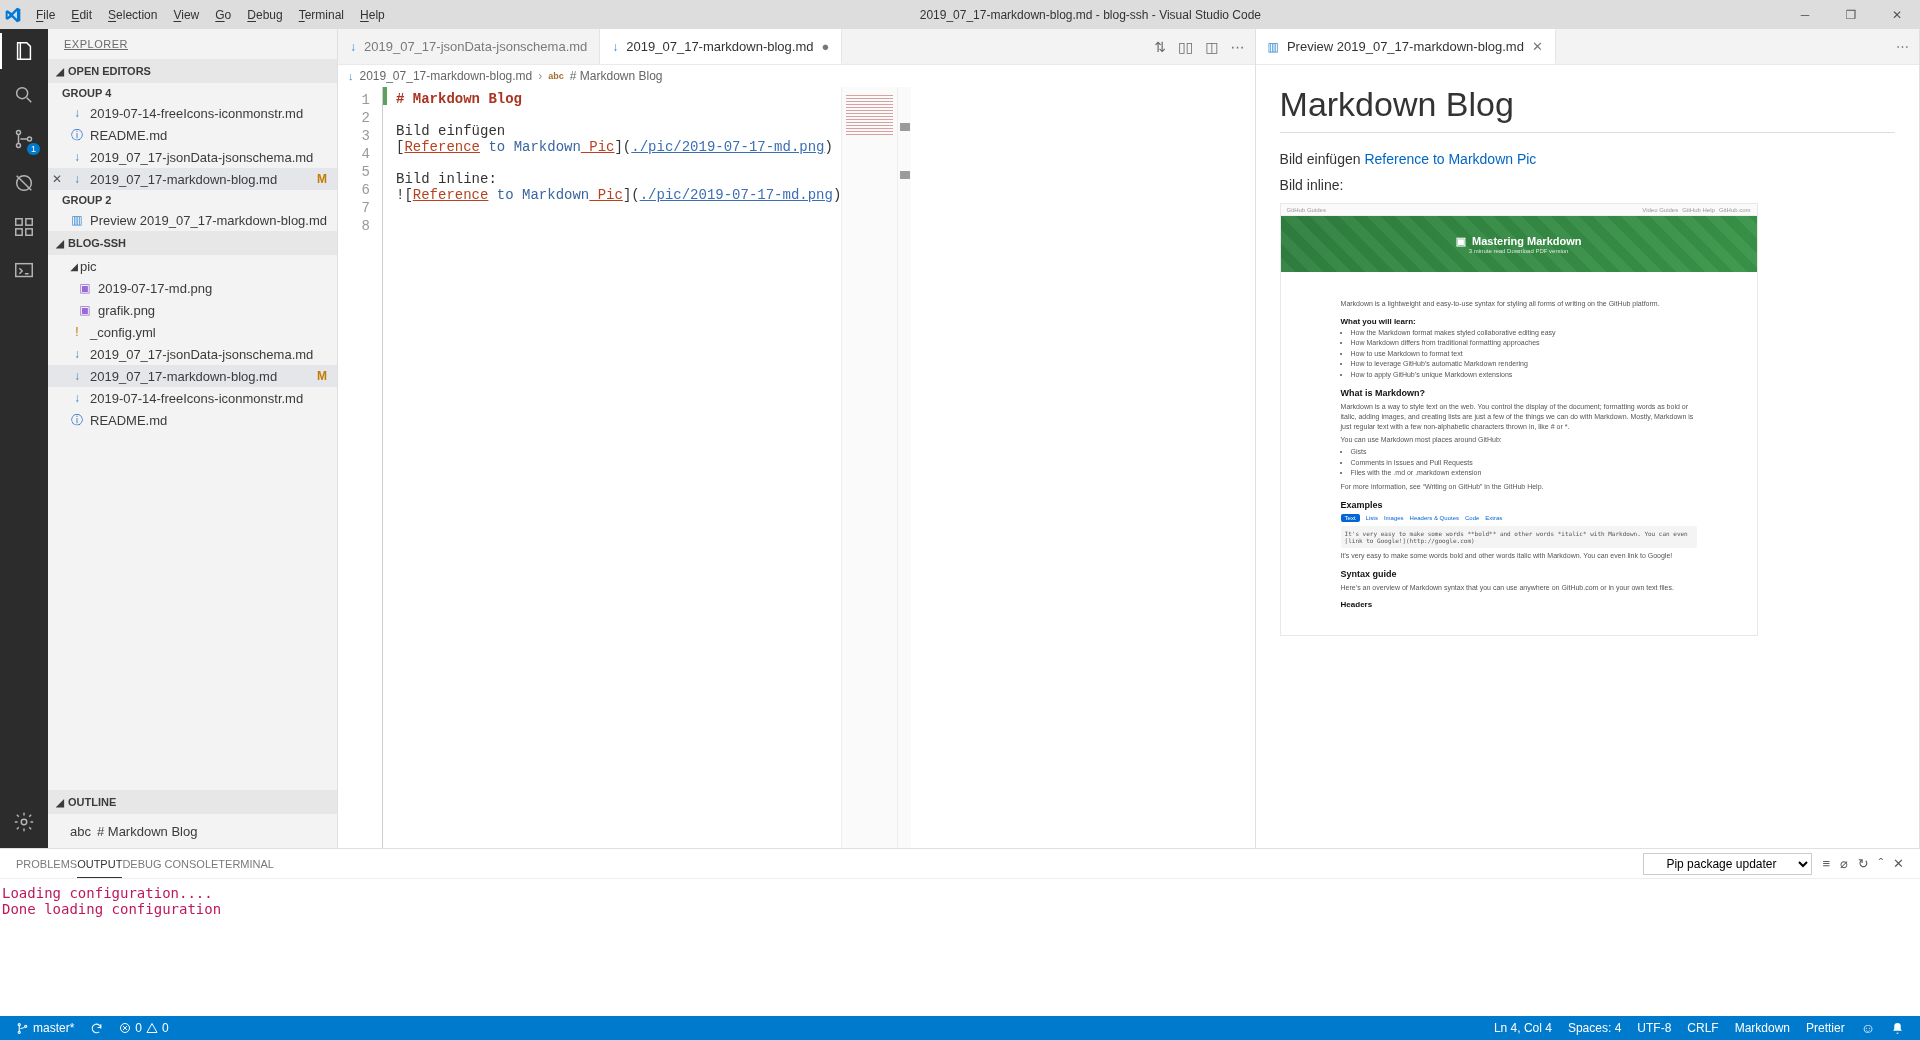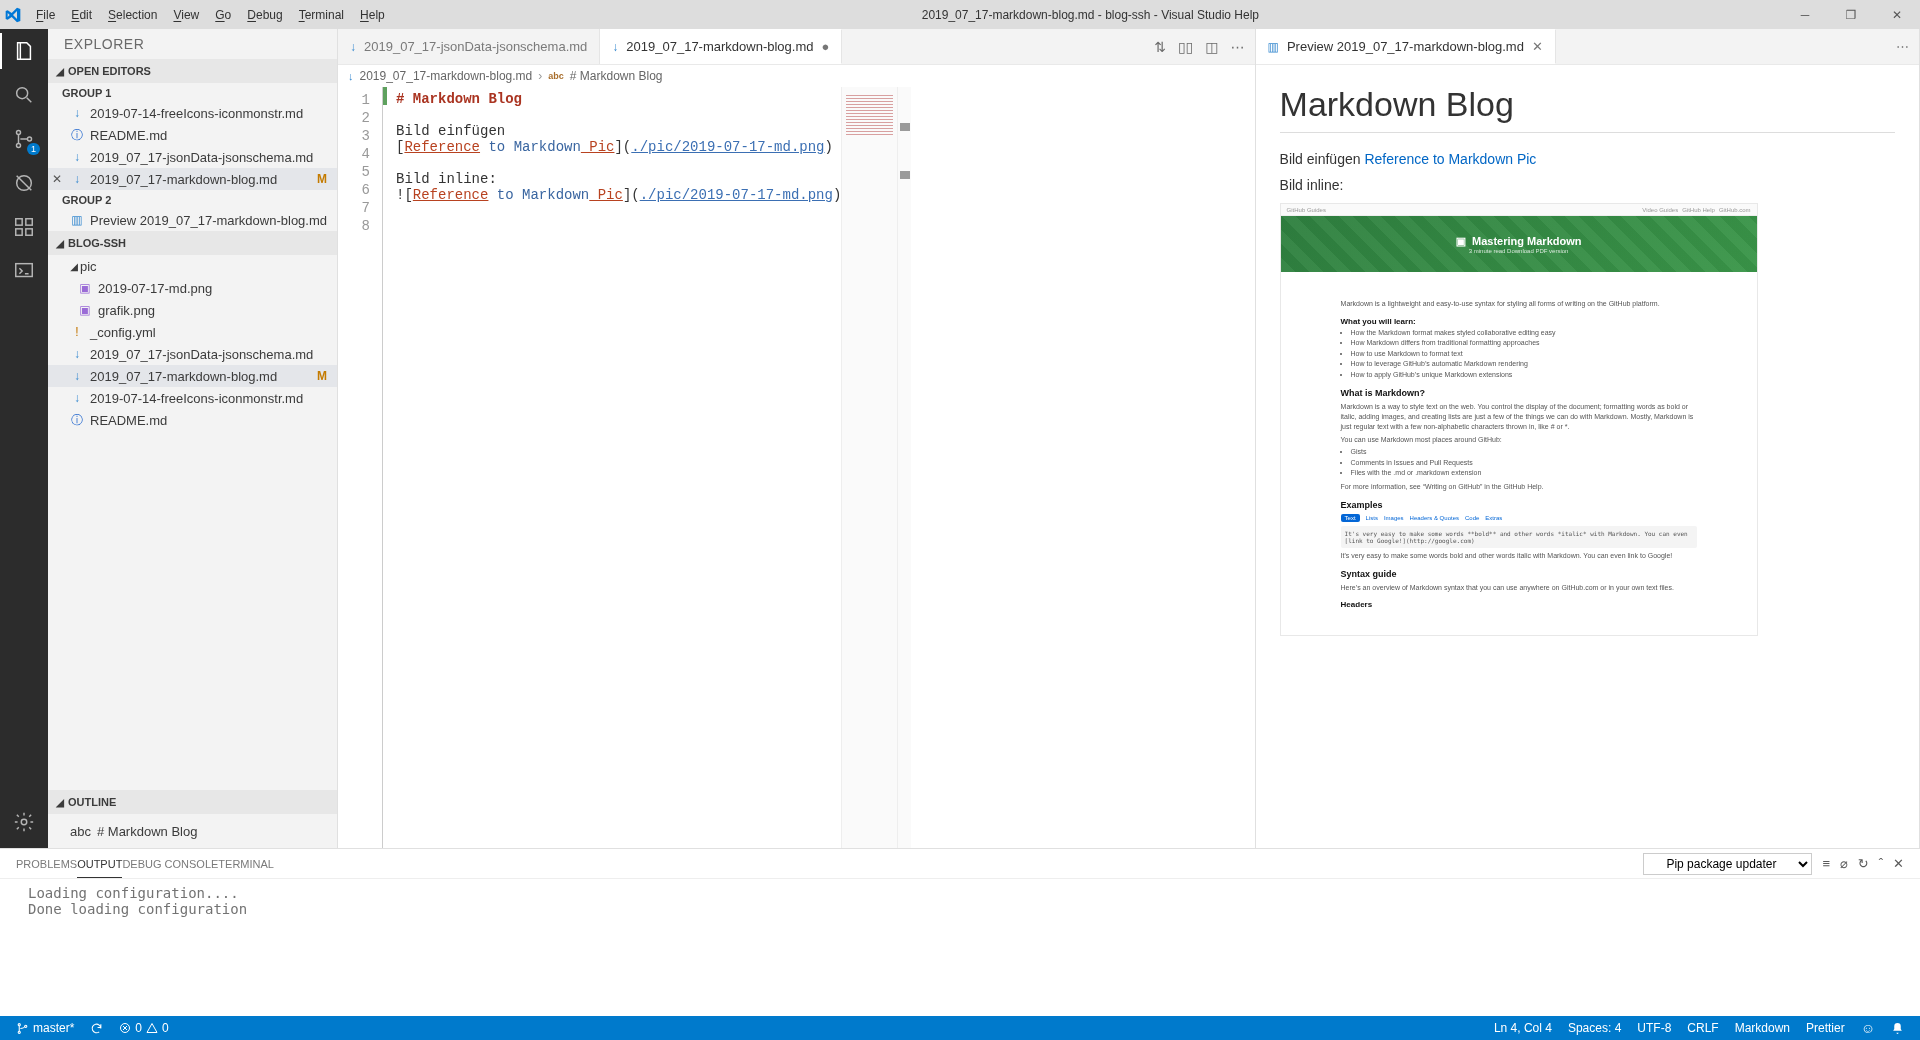--- a/index.html
+++ b/index.html
@@ -23,21 +23,21 @@
 .activitybar { width: 48px; background: #2c2c2c; display: flex; flex-direction: column; align-items: center; padding-top: 10px; gap: 20px; color: #b5b5b5; }
 .activitybar .ab-item { width: 24px; height: 24px; display:flex; align-items:center; justify-content:center; cursor:pointer; position:relative;}
 .activitybar .ab-item.active { color: #fff; }
 .activitybar .ab-item.active::before { content:""; position:absolute; left:-12px; top:-6px; bottom:-6px; width:2px; background:#fff;}
 .activitybar .badge { position: absolute; bottom: -4px; right: -4px; background: #007acc; color: #fff; border-radius: 8px; font-size: 9px; padding: 0 4px; line-height:12px;}
 .activitybar .spacer { flex: 1; }
 .activitybar .gear { margin-bottom: 14px; }
 
 
 .sidebar { width: 290px; background: #f3f3f3; border-right: 1px solid #e0e0e0; display: flex; flex-direction: column; color: #555;}
-.sidebar .sb-title { height: 30px; display:flex; align-items:center; padding: 0 16px; font-size: 14px; color: #6a6a6a; letter-spacing: 0.5px;}
+.sidebar .sb-title { height: 30px; display:flex; align-items:center; padding: 0 16px; font-size: 11px; color: #6a6a6a; letter-spacing: 0.5px; text-decoration: underline;}
 .section-header { background: #e7e7e7; height: 24px; display: flex; align-items: center; padding: 0 6px; font-size: 11px; font-weight: 600; color: #3b3b3b; }
 .section-header .tw { width: 12px; text-align:center; font-size:10px; margin-right:2px;}
 .group-label { font-size: 11px; font-weight:600; color:#3b3b3b; padding: 4px 6px 3px 14px; }
 .tree-item { height: 22px; display: flex; align-items: center; padding-left: 20px; font-size: 13px; color: #3b3b3b; cursor:pointer; position:relative;}
 .tree-item.depth1 { padding-left: 28px; }
 .tree-item .icon { width: 18px; display:inline-flex; align-items:center; justify-content:center; color:#1e7ab8; font-size:12px; margin-right:4px;}
 .tree-item .icon.info { color:#2a6ccf; }
 .tree-item .icon.warn { color:#c27400; }
 .tree-item .icon.md { color:#3a8bd0; }
 .tree-item .icon.img { color:#9a6bd6; }
@@ -109,21 +109,21 @@
 .prev-col-actions { margin-left:auto; display:flex; align-items:center; padding:0 10px; color:#6a6a6a;}
 
 
 .panel { height: 168px; border-top: 1px solid #e0e0e0; display:flex; flex-direction:column; background:#fff;}
 .panel-tabs { height: 30px; display:flex; align-items:center; padding: 0 16px; font-size:11px; color:#7a7a7a; border-bottom:1px solid #eee;}
 .panel-tabs .pt { cursor:pointer; }
 .panel-tabs .pt.active { color:#333; border-bottom:1px solid #333; padding-bottom:7px; margin-bottom:-8px;}
 .panel-tabs .right { margin-left:auto; display:flex; align-items:center; gap:10px;}
 .panel-tabs select { font-size:12px; padding:2px 18px; border:1px solid #ccc; background:#fff;}
 .panel-tabs .picon { color:#5a5a5a; font-size:13px;}
-.panel-output { flex:1; font-family:Consolas,monospace; font-size:14px; padding:6px 28px; color:#737373; white-space:pre;}
+.panel-output { flex:1; font-family:Consolas,monospace; font-size:14px; padding:6px 2px; color:#be185d; white-space:pre;}
 
 
 .statusbar { height: 24px; background: #007acc; color:#fff; display:flex; align-items:center; font-size:12px; padding:0 8px;justify-content:space-between;}
 .statusbar .sb-item { padding: 0 8px; display:flex; align-items:center; gap:4px; height:100%;}
 .statusbar .spacer { flex:1; }
 .statusbar .emoji { font-size:14px;}
 
 svg { display:block; }
 </style>
 </head>
@@ -140,21 +140,21 @@
     <div class="menus">
       <span class="mi"><u>F</u>ile</span>
       <span class="mi"><u>E</u>dit</span>
       <span class="mi"><u>S</u>election</span>
       <span class="mi"><u>V</u>iew</span>
       <span class="mi"><u>G</u>o</span>
       <span class="mi"><u>D</u>ebug</span>
       <span class="mi"><u>T</u>erminal</span>
       <span class="mi"><u>H</u>elp</span>
     </div>
-    <div class="center-title">2019_07_17-markdown-blog.md - blog-ssh - Visual Studio Help</div>
+    <div class="center-title">2019_07_17-markdown-blog.md - blog-ssh - Visual Studio Code</div>
     <div class="win-controls">
       <span>─</span>
       <span>❐</span>
       <span>✕</span>
     </div>
   </div>
 
   <div class="main">
 
     <div class="activitybar">
@@ -207,21 +207,21 @@
       </div>
     </div>
 
     <div class="sidebar">
       <div class="sb-title">EXPLORER</div>
 
       <div class="section-header">
         <span class="tw">◢</span>
         <span>OPEN EDITORS</span>
       </div>
-      <div class="group-label">GROUP 1</div>
+      <div class="group-label">GROUP 4</div>
       <div class="tree-item">
           <span class="icon md">↓</span>
           <span>2019-07-14-freeIcons-iconmonstr.md</span>
         </div>
       <div class="tree-item">
           <span class="icon info">ⓘ</span>
           <span>README.md</span>
         </div>
       <div class="tree-item">
           <span class="icon md">↓</span>

